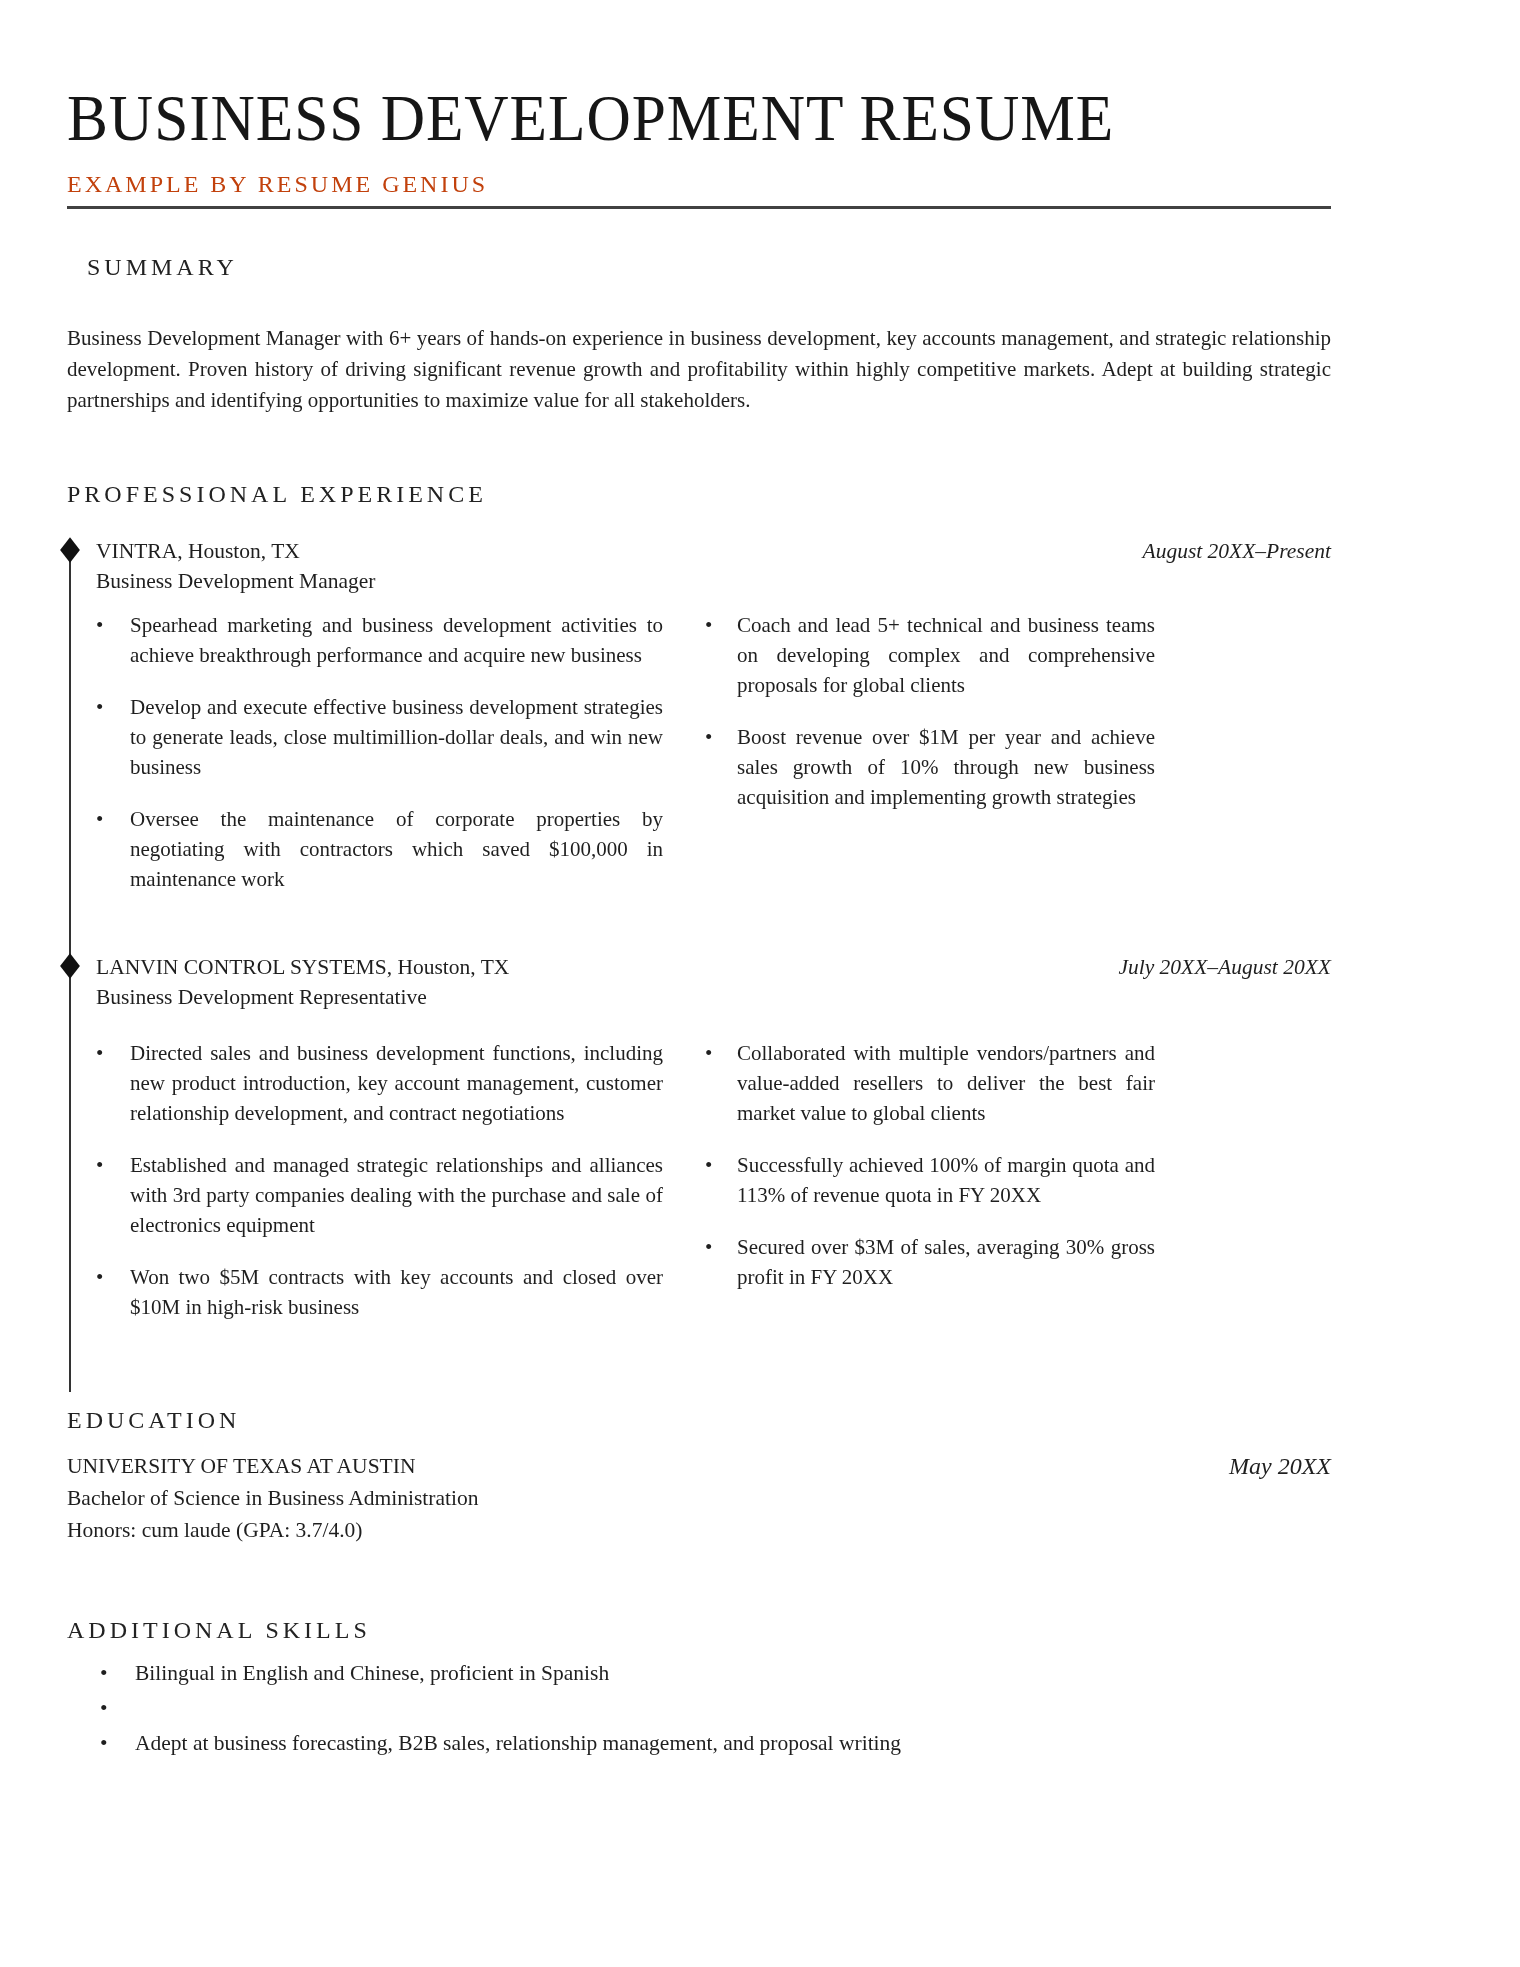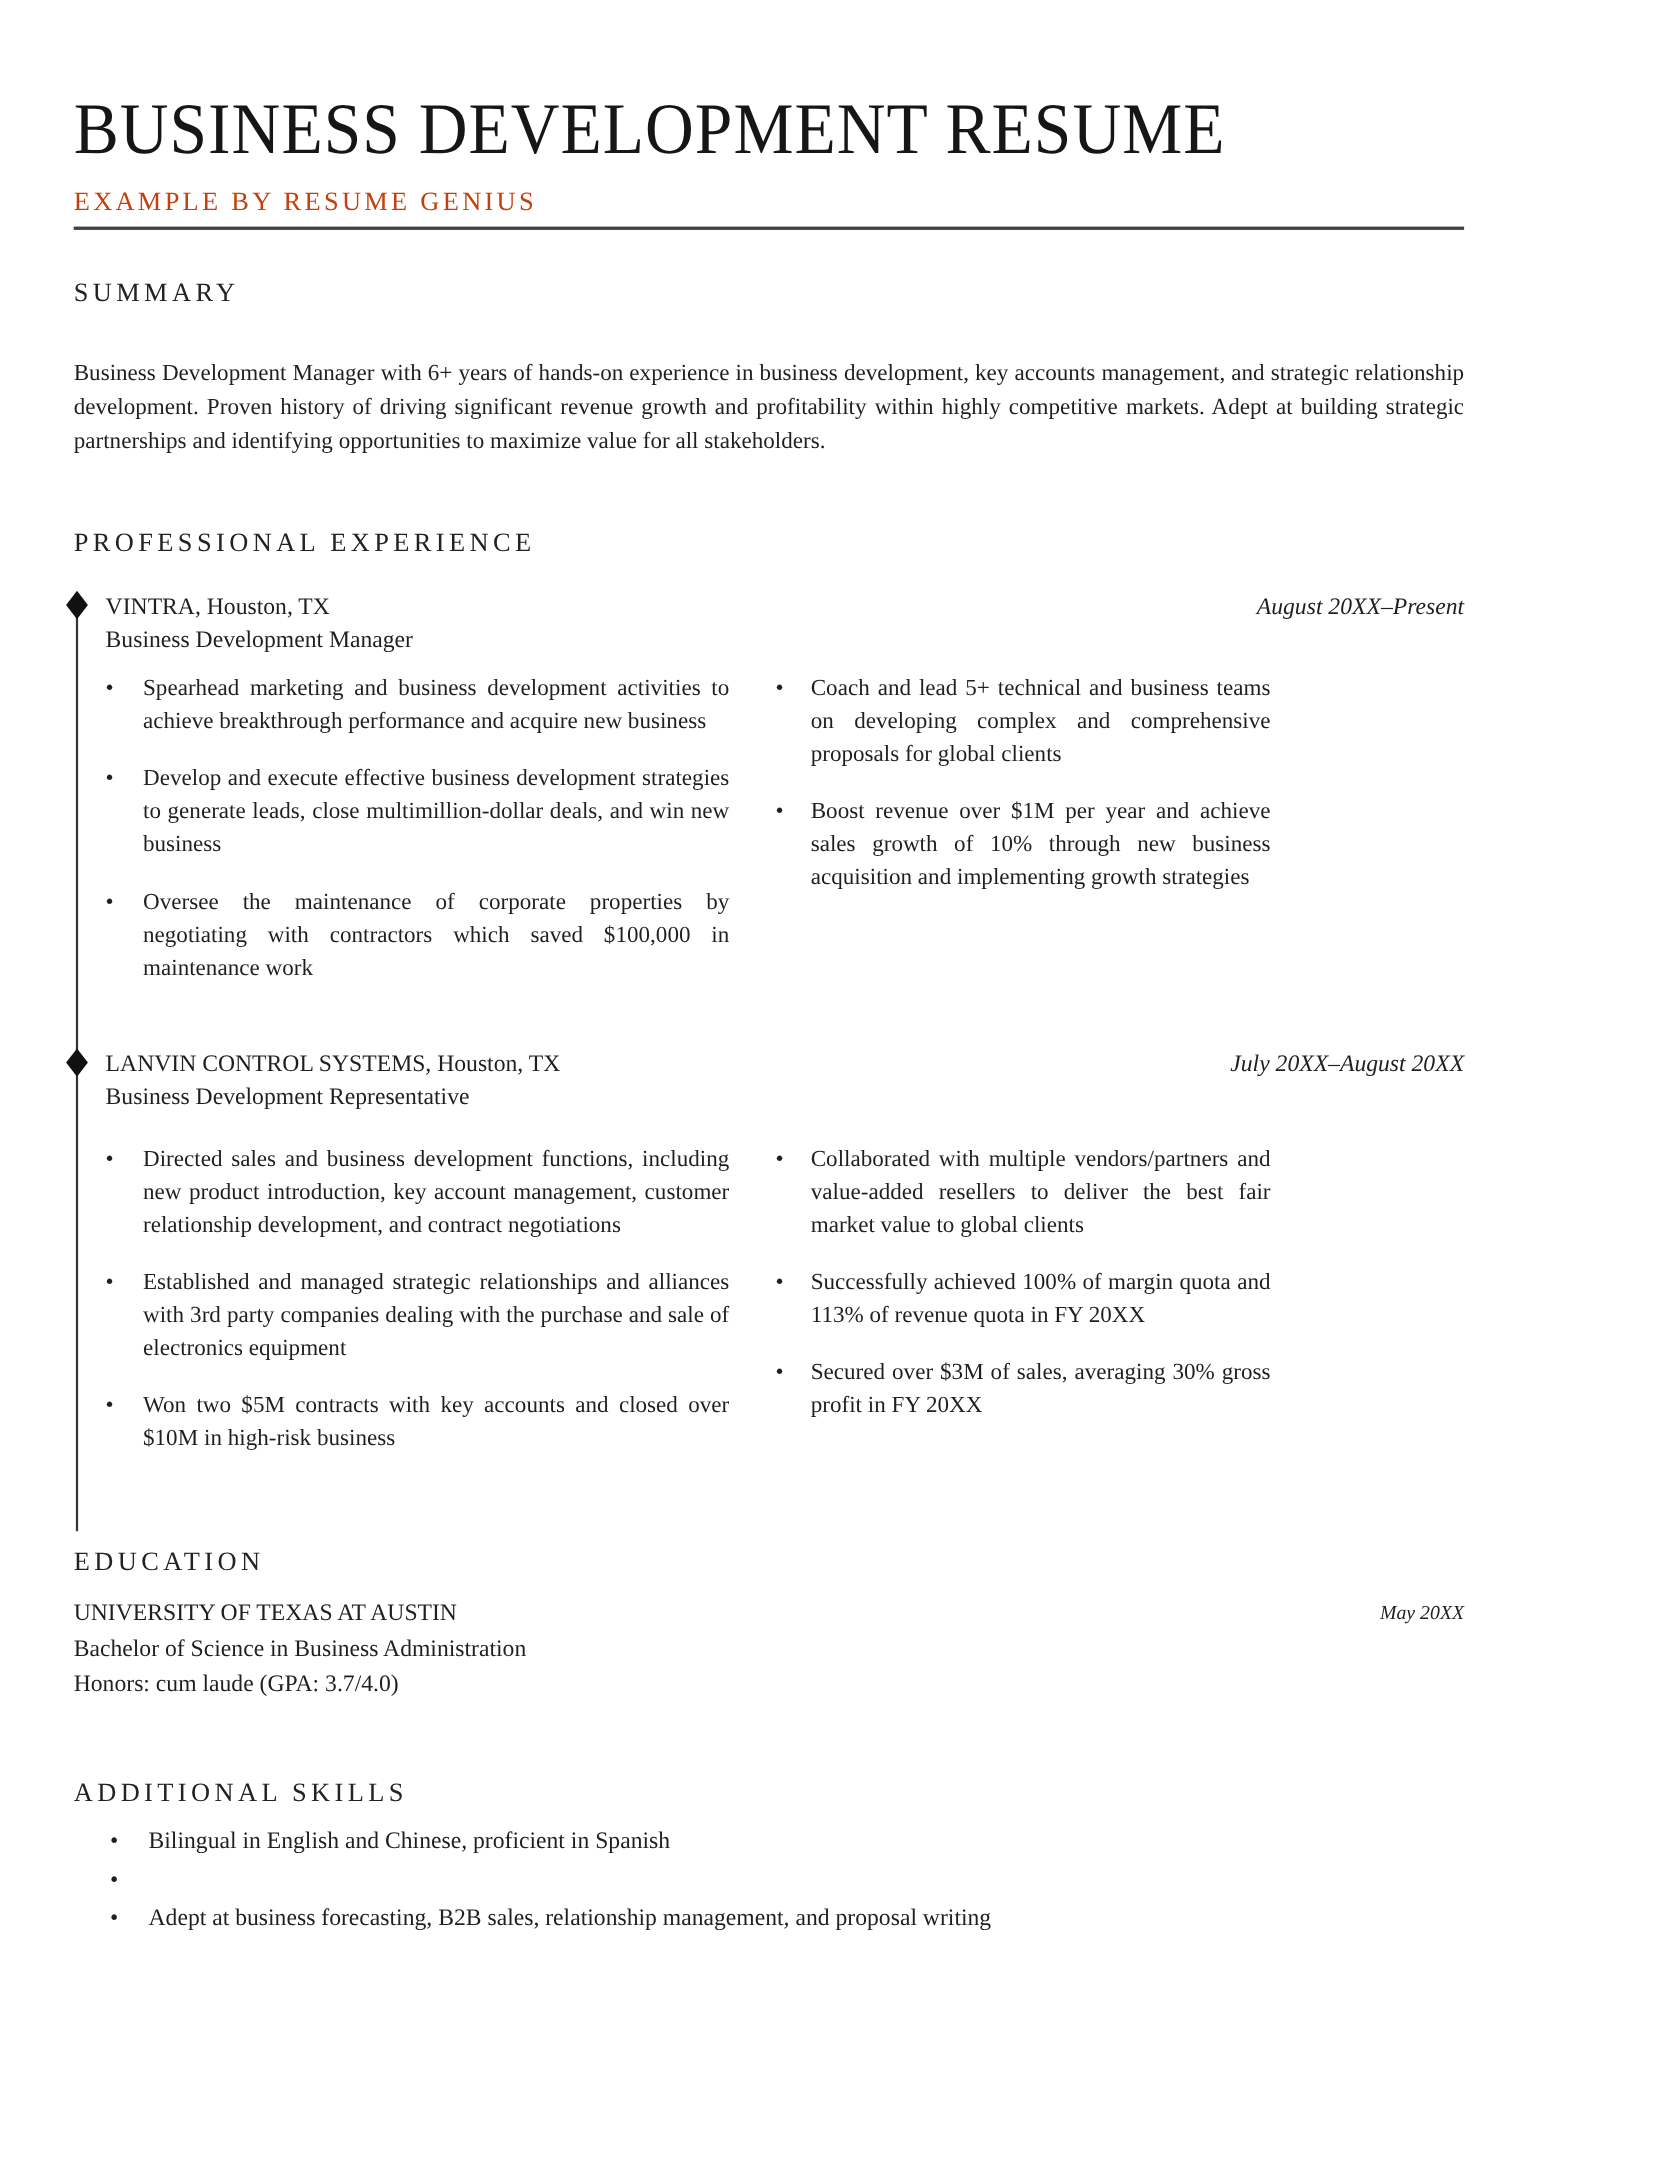--- a/index.html
+++ b/index.html
@@ -52,21 +52,21 @@
   .contact-line .sep { padding: 0 12px; }
 
   
   .section-heading {
     font-size: 24px;
     font-weight: 400;
     letter-spacing: 4px;
     line-height: 28px;
     color: #222;
   }
-  .summary-section .section-heading { margin-top: 44px; }
+  .summary-section .section-heading { margin-top: 44px; margin-left: 20px; }
   .summary-text {
     margin-top: 42px;
     font-size: 21px;
     line-height: 31px;
     text-align: justify;
   }
 
   
   .experience-section .section-heading { margin-top: 64px; }
   .timeline-wrap {
@@ -126,21 +126,21 @@
 
   
   .education-section .section-heading { margin-top: 14px; }
   .edu-row {
     display: flex;
     justify-content: space-between;
     align-items: flex-start;
     margin-top: 16px;
   }
   .edu-left  { font-size: 21.5px; line-height: 32px; }
-  .edu-date  { font-size: 18px; line-height: 32px; font-style: italic; text-align: center; }
+  .edu-date  { font-size: 24px; line-height: 32px; font-style: italic; text-align: center; }
   .honors-em { }
 
   
   .skills-section .section-heading { margin-top: 70px; }
   .skills-list { margin-top: 12px; padding-left: 33px; }
   .skill-item {
     display: flex;
     font-size: 21.5px;
     line-height: 35px;
   }

